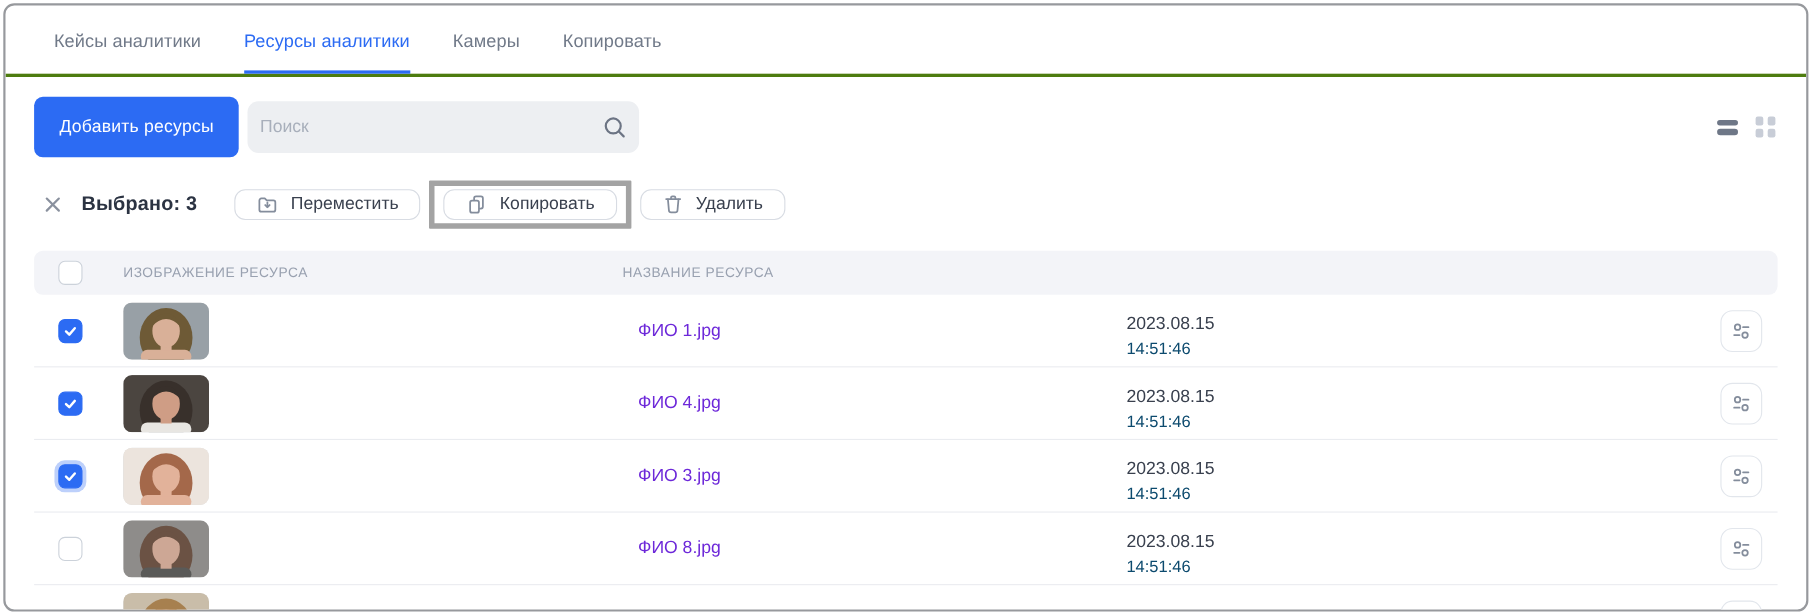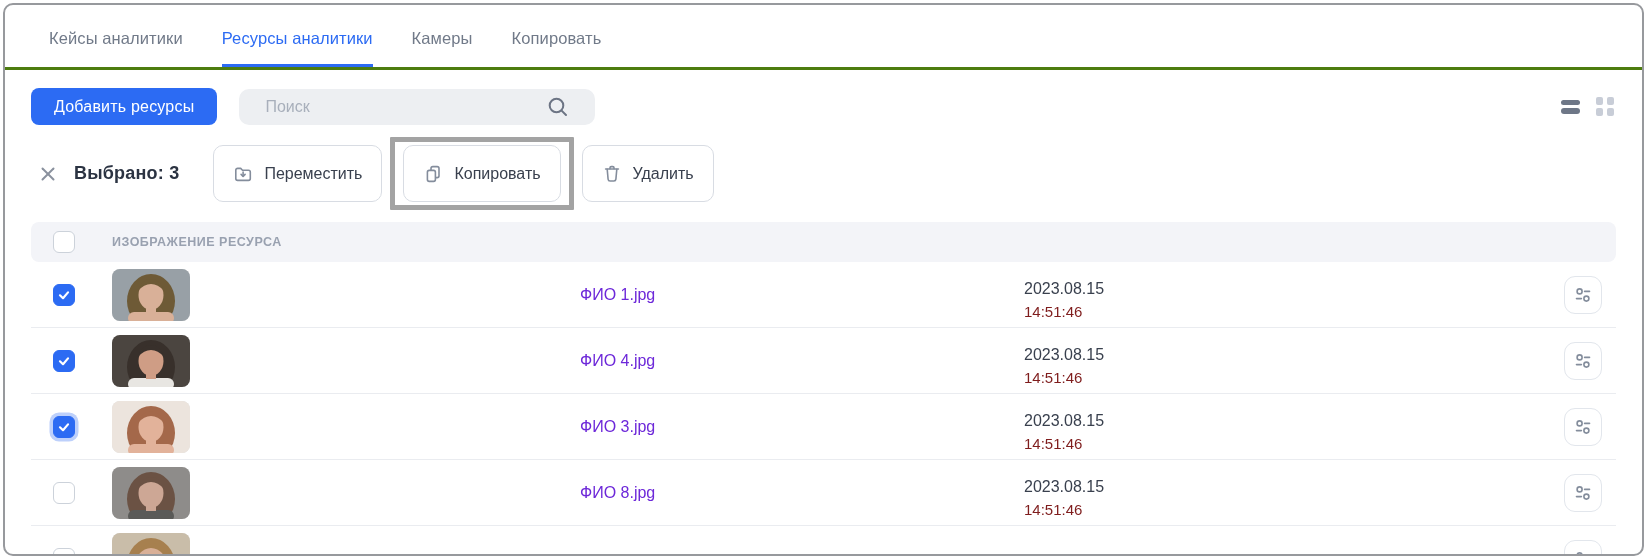--- a/index.html
+++ b/index.html
@@ -13,66 +13,66 @@
 
   
   .tabs-wrap { margin:0 -26px; padding:24px 44px 0 44px; border-bottom:3px solid #4d7c0f;
     display:flex; gap:39px; align-items:flex-end; }
   .tab { font-size:16.5px; color:#717a89; padding-bottom:16px; border-bottom:3px solid transparent;
     cursor:pointer; white-space:nowrap; letter-spacing:.1px; }
   .tab.active { color:#2c6bf3; border-bottom-color:#2c6bf3; }
 
   
   .toolbar { margin-top:18px; display:flex; align-items:center; }
-  .btn-add { background:#2c6bf3; color:#fff; border:none; border-radius:8px; height:37px;
+  .btn-add { background:#2c6bf3; color:#fff; border:none; border-radius:8px; height:55px;
     padding:0 23px; font-size:16px; font-family:inherit; cursor:pointer; letter-spacing:.2px; }
-  .search { margin-left:22px; width:356px; height:36px; background:#edeff2; border-radius:10px;
-    display:flex; align-items:center; padding:0 26px; }
+  .search { margin-left:8px; width:356px; height:47px; background:#edeff2; border-radius:10px;
+    display:flex; align-items:center; padding:0 11px; }
   .search input { flex:1; border:none; background:transparent; outline:none; font-size:16px;
     font-family:inherit; color:#39404e; }
   .search input::placeholder { color:#a8afbb; }
   .spacer { flex:1; }
   .view-toggles { display:flex; align-items:center; gap:16px; padding-right:2px; }
   .vt { display:flex; flex-direction:column; gap:3px; cursor:pointer; }
   .vt .bar { width:19px; height:5.5px; border-radius:3px; background:#6e7787; }
   .vt-grid { display:grid; grid-template-columns:7.5px 7.5px; grid-template-rows:7.5px 7.5px;
     gap:3.5px; cursor:pointer; }
   .vt-grid .sq { background:#c8cdd7; border-radius:2px; }
 
   
   .selection-bar { margin-top:12px; display:flex; align-items:center; min-height:61px; }
   .close-x { cursor:pointer; display:flex; margin-left:8px; }
   .sel-label { font-size:18px; font-weight:bold; color:#2b3342; margin-left:17px; letter-spacing:.2px; }
   .sel-actions { display:flex; align-items:center; gap:20px; margin-left:34px; }
-  .action-btn { display:flex; align-items:center; gap:11px; height:57px; padding:0 19px;
+  .action-btn { display:flex; align-items:center; gap:11px; height:28px; padding:0 19px;
     background:#fff; border:1px solid #d8dce3; border-radius:10px; font-size:16px; font-family:inherit;
     color:#39404e; cursor:pointer; white-space:nowrap; }
   .annotation { border:5px solid #a3a3a3; padding:3px 8px; margin:0 -12px; border-radius:1px; }
 
   
   .table { margin-top:12px; }
   .grid-cols { display:grid; grid-template-columns:55px 460px 458px 1fr 60px; align-items:center; }
   .thead { height:40px; background:#f3f4f8; border-radius:8px; }
-  .th { font-size:12.5px; color:#99a1b0; letter-spacing:.5px; font-weight:bold; }
+  .th { font-size:12.5px; color:#99a1b0; letter-spacing:.5px; font-weight:normal; }
   .th.c2 { padding-left:26px; } .th.c3 { padding-left:20px; } .th.c4 { padding-left:20px; }
   .row { height:66px; border-bottom:1px solid #eaecf0; }
   .cell-check { padding-left:22px; }
   .checkbox { width:22px; height:22px; border-radius:6px; border:1.5px solid #ccd2da; background:#fff;
     display:flex; align-items:center; justify-content:center; cursor:pointer; }
   .checkbox svg { display:none; }
   .checkbox.checked { background:#2c6bf3; border-color:#2c6bf3; }
   .checkbox.checked svg { display:block; }
   .checkbox.focused { box-shadow:0 0 0 3.5px #bdd0fb; }
   .thumb { margin-left:26px; width:78px; height:52px; border-radius:8px; overflow:hidden;
     background:#ddd; }
   .thumb svg { display:block; }
   .cell-name { padding-left:34px; font-size:16px; color:#6d28d9; }
   .cell-date { padding-left:20px; line-height:23px; }
   .date-d { font-size:16px; color:#39404e;margin-top:10px; }
-  .date-t { font-size:15px; color:#7f1d1d; }
+  .date-t { font-size:15px; color:#0c4a6e; }
   .cell-actions { display:flex; justify-content:flex-end; padding-right:14px; }
   .settings-btn { width:38px; height:38px; border:1px solid #e2e6ec; border-radius:11px; background:#fff;
     display:flex; align-items:center; justify-content:center; cursor:pointer; }
 
   .ic { stroke:#848d9c; stroke-width:1.6; fill:none; stroke-linecap:round; stroke-linejoin:round; }
 </style>
 </head>
 <body>
 
 <div class="stage">
@@ -155,20 +155,21 @@
     </div>
 
     <div class="table">
       <div class="thead grid-cols">
         <div class="cell-check">
           <span class="checkbox">
             
           </span>
         </div>
         <div class="th c2">ИЗОБРАЖЕНИЕ РЕСУРСА</div>
+        <div class="th c3">НАЗВАНИЕ РЕСУРСА</div>
         <div></div>
       </div>
       <div id="rows">
           <div class="row grid-cols">
         <div class="cell-check">
           <span class="checkbox checked">
             <svg width="14" height="14" viewBox="0 0 14 14">
               <polyline points="3,7.3 6,10.2 11,4.4" style="fill:none;stroke:#fff;stroke-width:2.2;stroke-linecap:round;stroke-linejoin:round"></polyline>
             </svg>
           </span>

